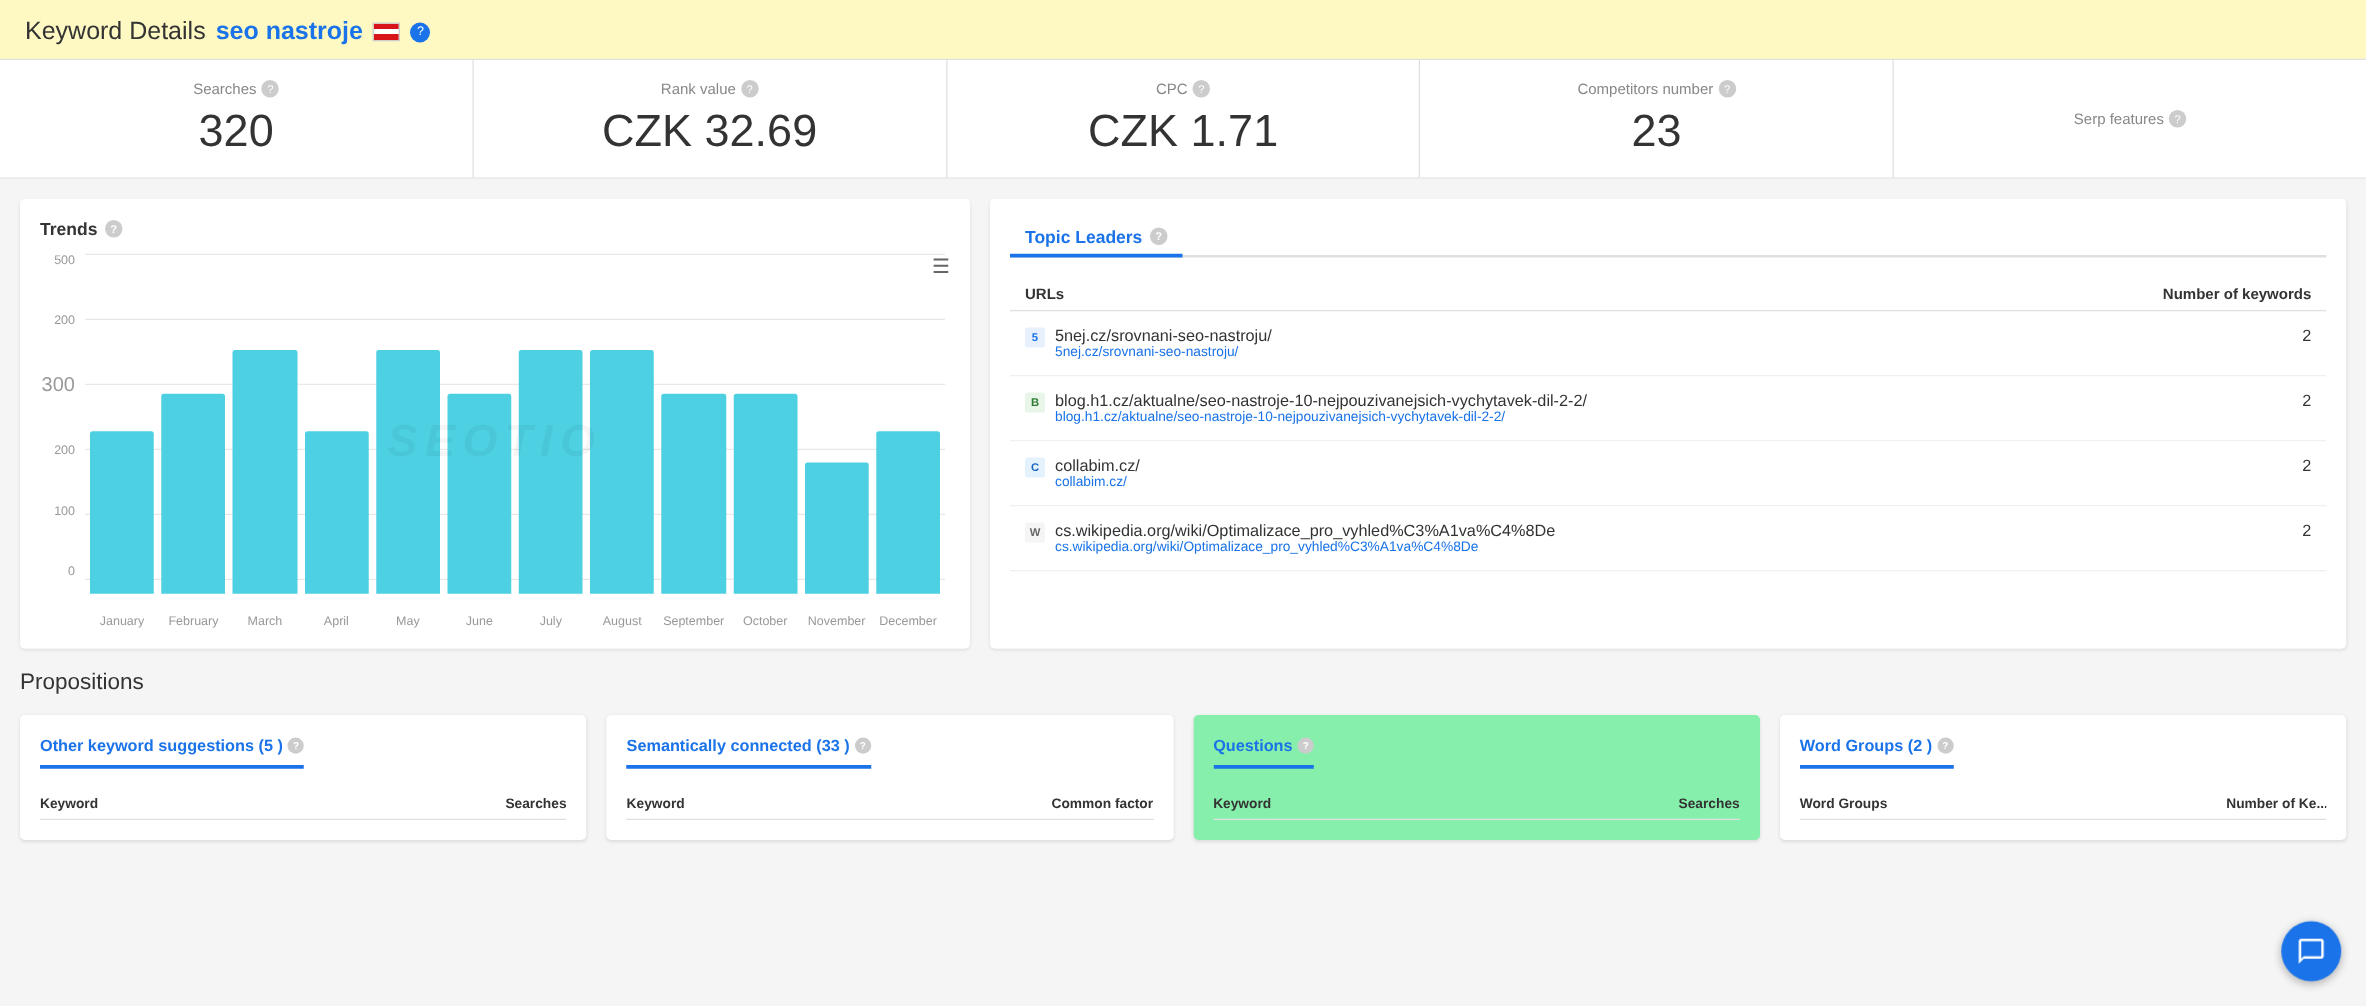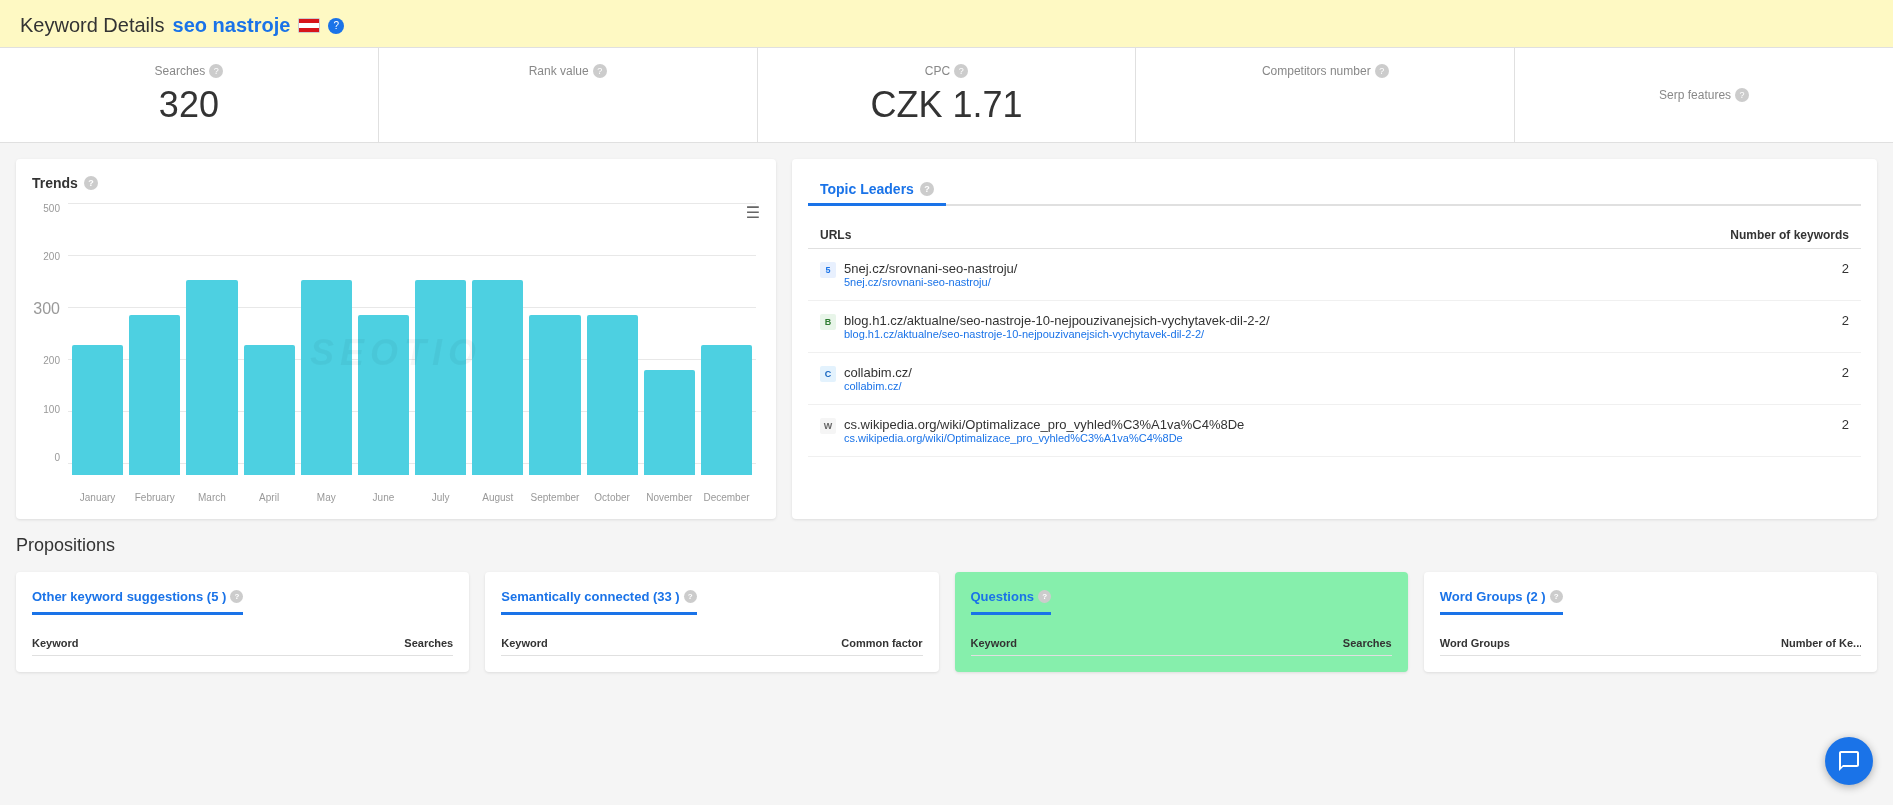--- a/index.html
+++ b/index.html
@@ -23,33 +23,35 @@
       <span>Searches</span>
       <span style="display:inline-block;width:14px;height:14px;border-radius:50%;background:#ccc;color:#fff;font-size:9px;text-align:center;line-height:14px;cursor:pointer;">?</span>
     </div>
     <div style="font-size:36px; font-weight:300; color:#333;">320</div>
   </div>
   <div style="flex:1; padding:16px 20px; text-align:center; border-right:1px solid #e0e0e0;">
     <div style="font-size:12px; color:#888; margin-bottom:6px; display:flex; align-items:flex-start; justify-content:center; gap:4px;">
       <span>Rank value</span>
       <span style="display:inline-block;width:14px;height:14px;border-radius:50%;background:#ccc;color:#fff;font-size:9px;text-align:center;line-height:14px;cursor:pointer;">?</span>
     </div>
+    <div style="font-size:36px; font-weight:300; color:#333;">CZK 32.69</div>
   </div>
   <div style="flex:1; padding:16px 20px; text-align:center; border-right:1px solid #e0e0e0;">
     <div style="font-size:12px; color:#888; margin-bottom:6px; display:flex; align-items:center; justify-content:center; gap:4px;">
       <span>CPC</span>
       <span style="display:inline-block;width:14px;height:14px;border-radius:50%;background:#ccc;color:#fff;font-size:9px;text-align:center;line-height:14px;cursor:pointer;">?</span>
     </div>
     <div style="font-size:36px; font-weight:300; color:#333;">CZK 1.71</div>
   </div>
   <div style="flex:1; padding:16px 20px; text-align:center; border-right:1px solid #e0e0e0;">
     <div style="font-size:12px; color:#888; margin-bottom:6px; display:flex; align-items:center; justify-content:center; gap:4px;">
       <span>Competitors number</span>
       <span style="display:inline-block;width:14px;height:14px;border-radius:50%;background:#ccc;color:#fff;font-size:9px;text-align:center;line-height:14px;cursor:pointer;">?</span>
     </div>
+    <div style="font-size:36px; font-weight:300; color:#333;">23</div>
   </div>
   <div style="flex:1; padding:16px 20px; text-align:center; display:flex; align-items:center; justify-content:center; gap:4px;">
     <span style="font-size:12px; color:#888;">Serp features</span>
     <span style="display:inline-block;width:14px;height:14px;border-radius:50%;background:#ccc;color:#fff;font-size:9px;text-align:center;line-height:14px;cursor:pointer;">?</span>
   </div>
 </div>
 
 <div style="display:flex; gap:16px; padding:16px; background:#f5f5f5;">
 
   <div style="flex:0 0 760px; background:#fff; border-radius:4px; padding:16px; box-shadow:0 1px 3px rgba(0,0,0,0.1);">

